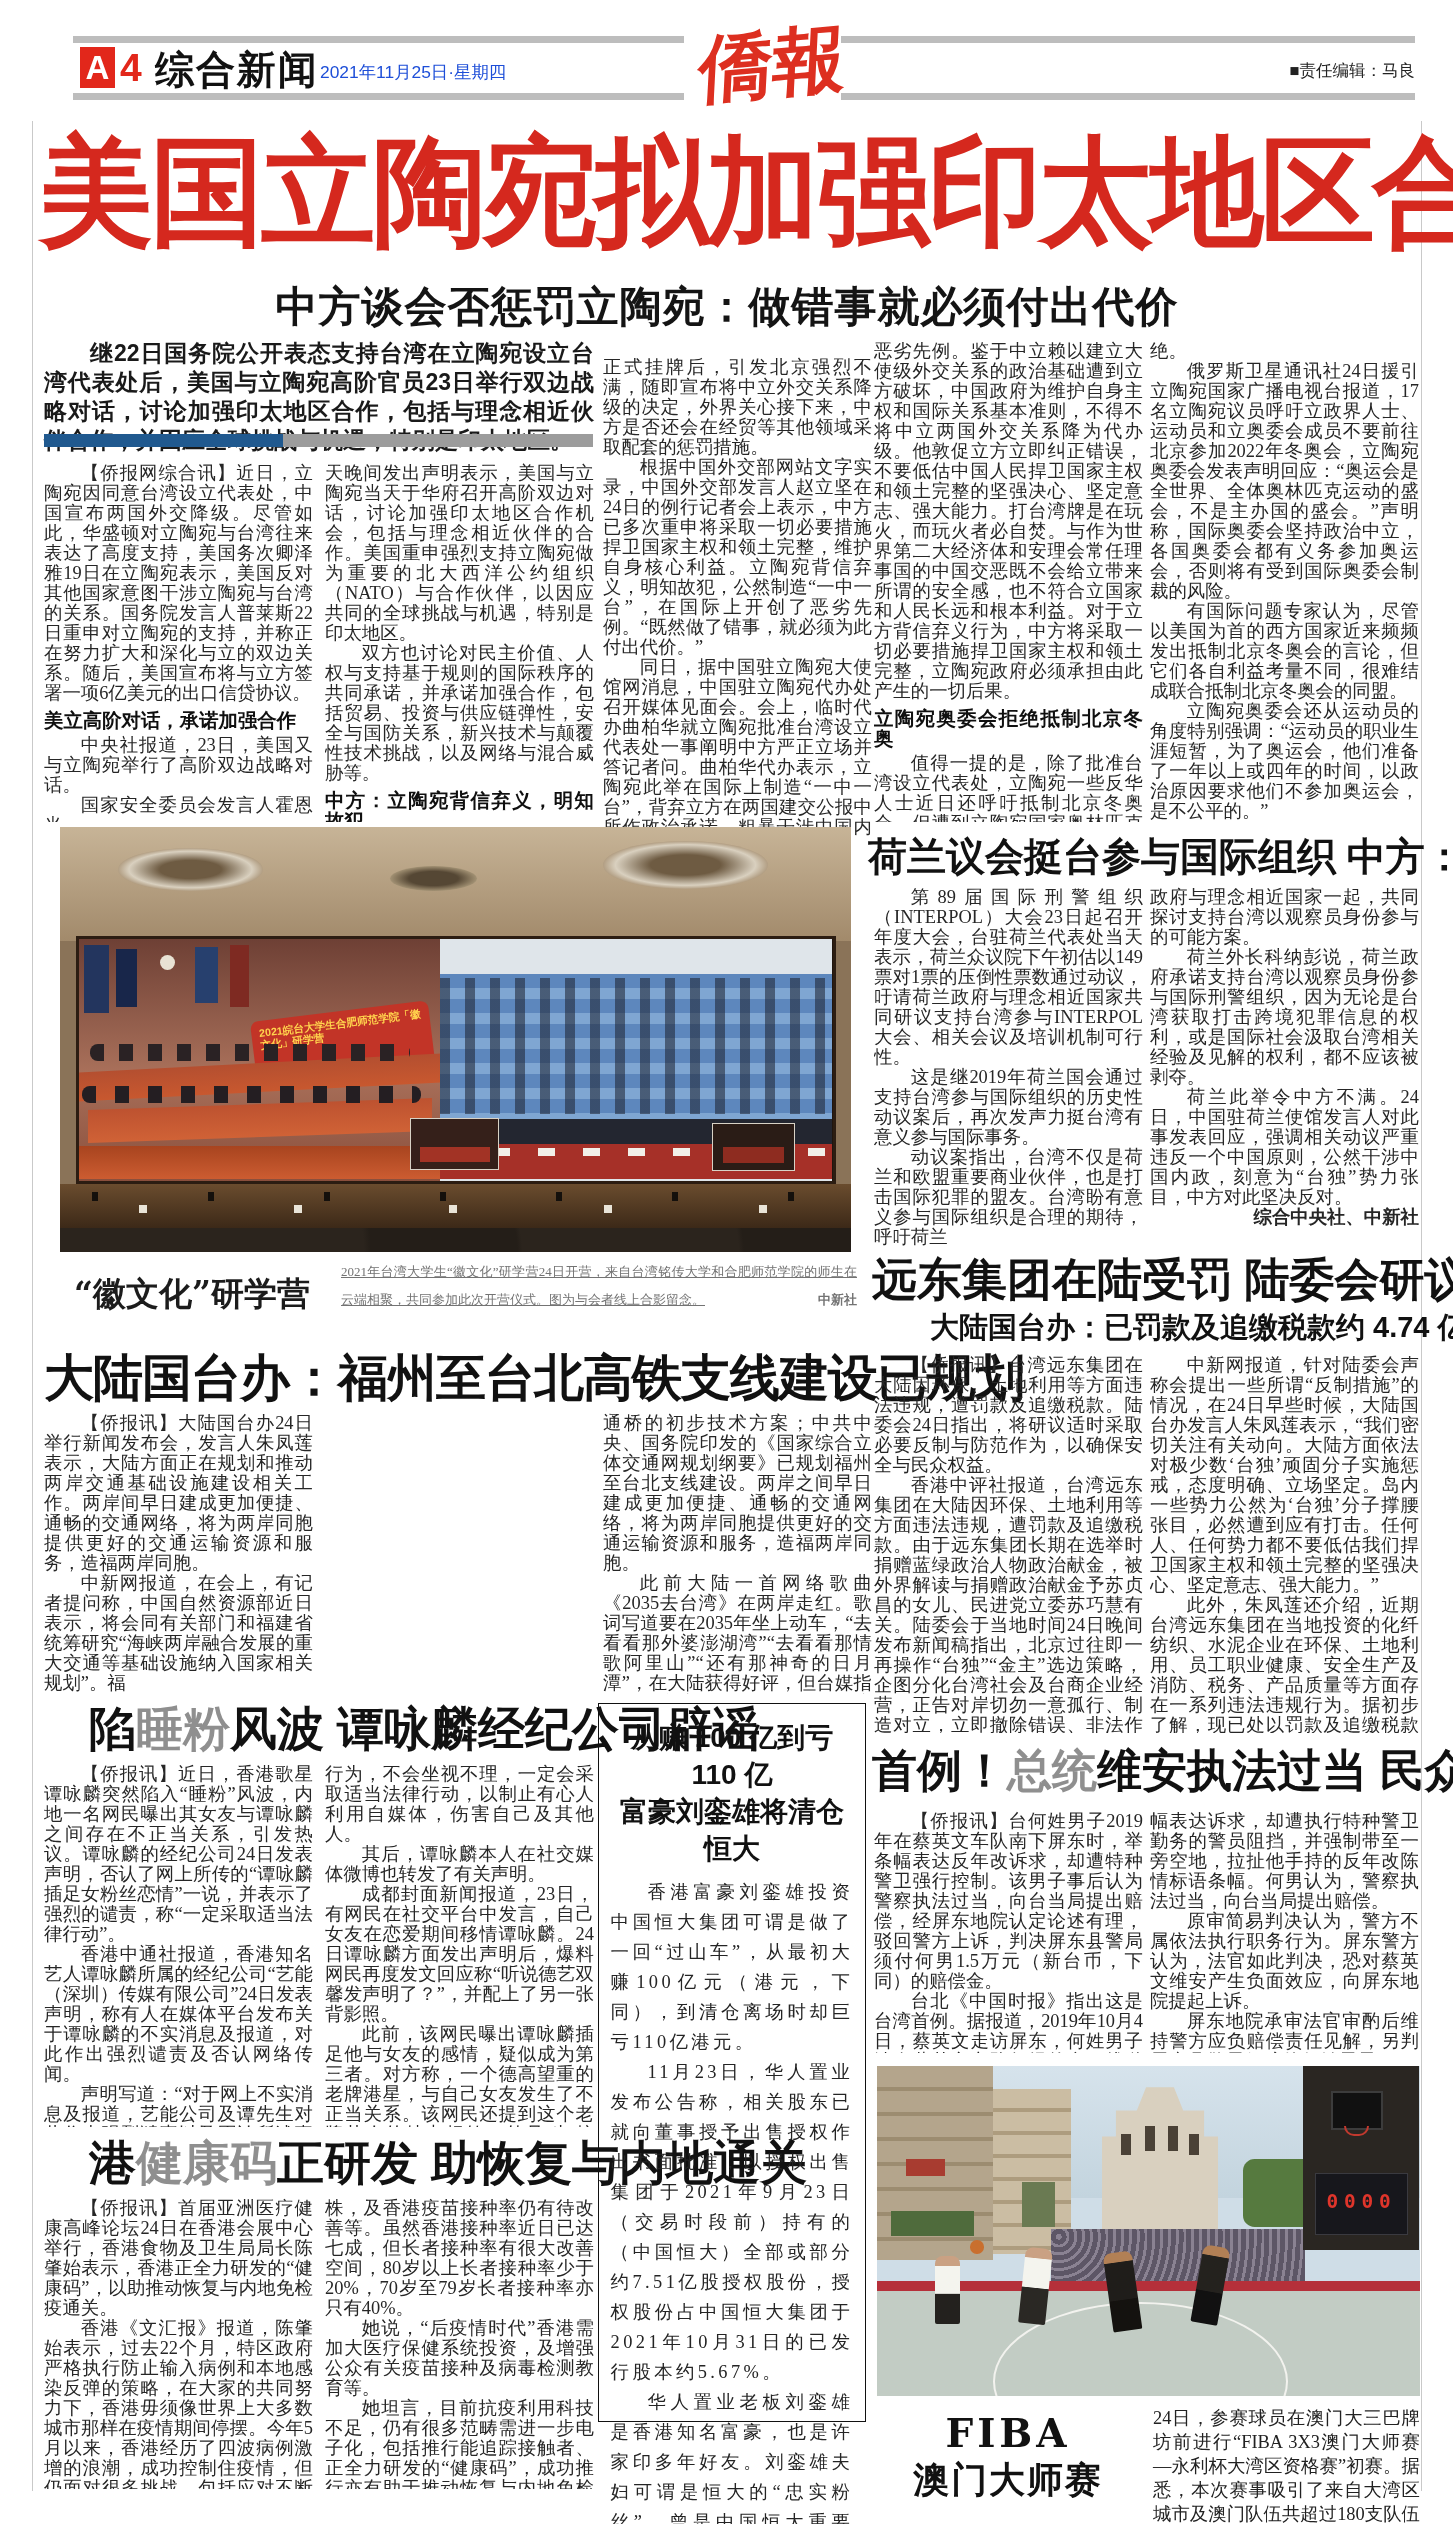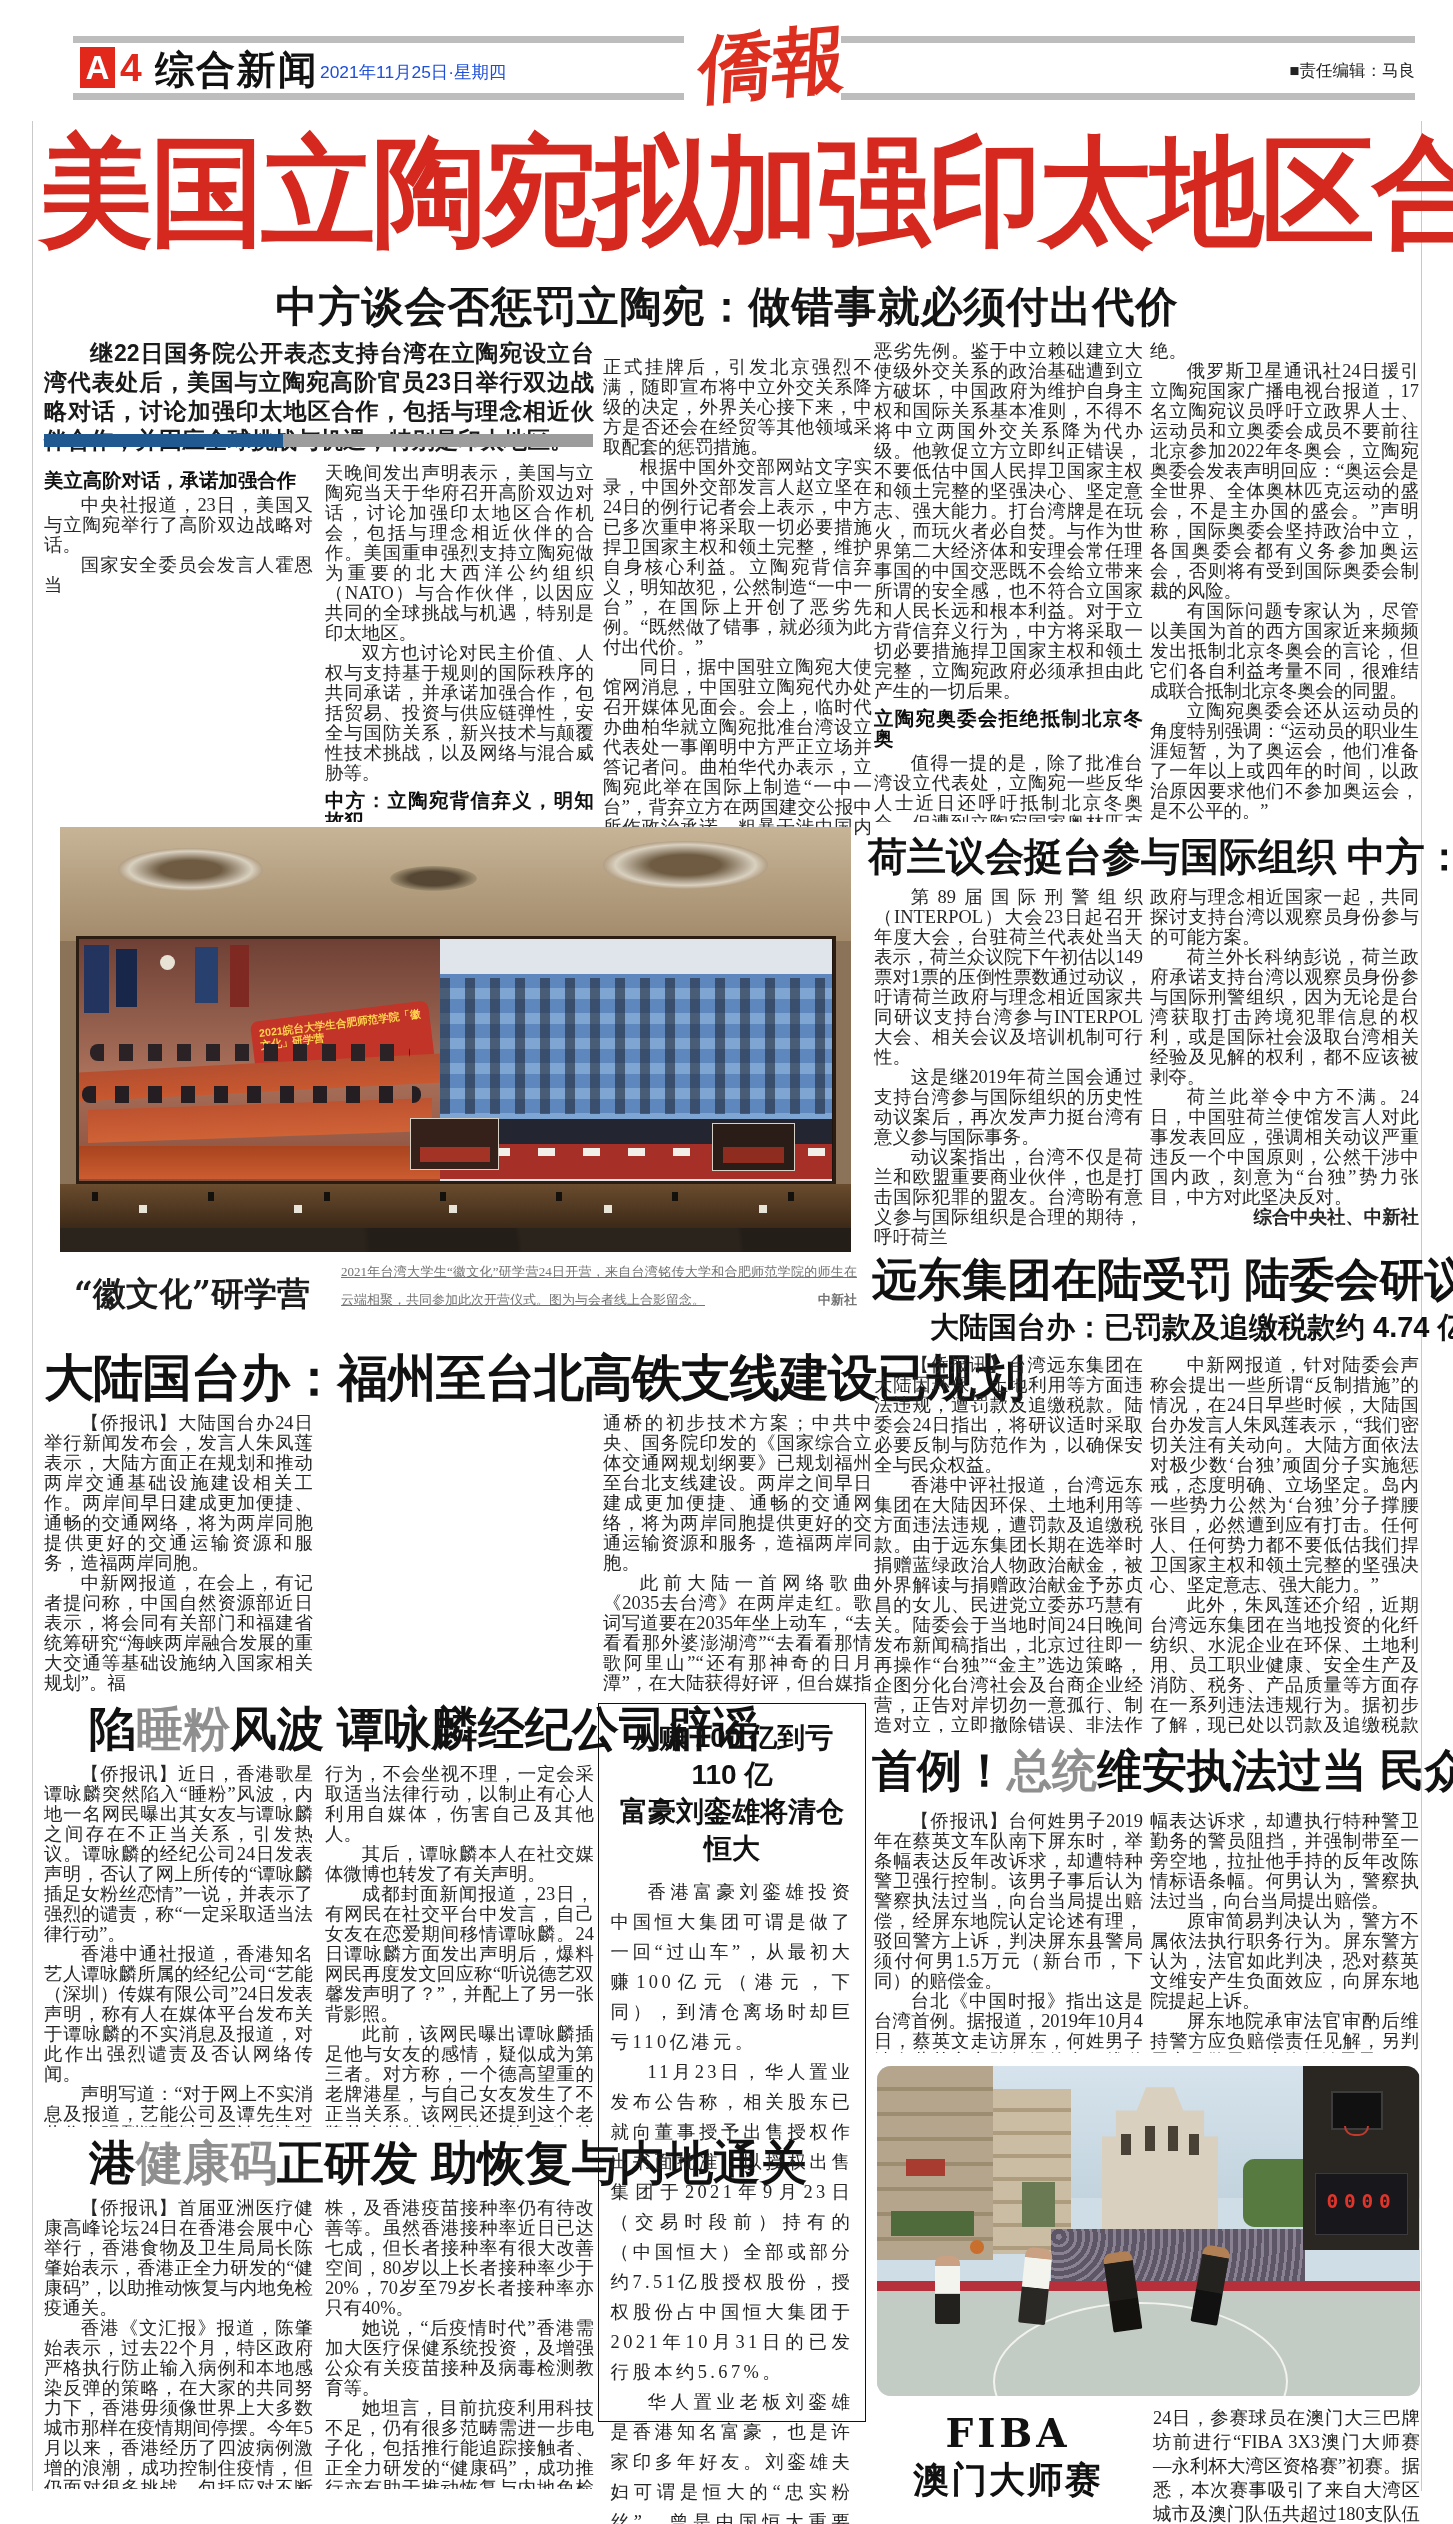--- a/index.html
+++ b/index.html
@@ -76,20 +76,21 @@
   <div class="editor">■责任编辑：马良</div>
 
   <div class="mainhead">美国立陶宛拟加强印太地区合作</div>
   <div class="subhead">中方谈会否惩罚立陶宛：做错事就必须付出代价</div>
 
   <div class="lede">继22日国务院公开表态支持台湾在立陶宛设立台湾代表处后，美国与立陶宛高阶官员23日举行双边战略对话，讨论加强印太地区合作，包括与理念相近伙伴合作，并因应全球挑战与机遇，特别是印太地区。</div>
   <div class="bar-blue"></div>
   <div class="bar-gray"></div>
 
   <div class="col" style="left:44px;top:463px;height:359px;">
+      <p>【侨报网综合讯】近日，立陶宛因同意台湾设立代表处，中国宣布两国外交降级。尽管如此，华盛顿对立陶宛与台湾往来表达了高度支持，美国务次卿泽雅19日在立陶宛表示，美国反对其他国家意图干涉立陶宛与台湾的关系。国务院发言人普莱斯22日重申对立陶宛的支持，并称正在努力扩大和深化与立的双边关系。随后，美国宣布将与立方签署一项6亿美元的出口信贷协议。</p>
       <p class="sub">美立高阶对话，承诺加强合作</p>
       <p>中央社报道，23日，美国又与立陶宛举行了高阶双边战略对话。</p>
       <p>国家安全委员会发言人霍恩当</p>
     </div>
   <div class="col" style="left:325px;top:463px;height:359px;">
       <p class="nin">天晚间发出声明表示，美国与立陶宛当天于华府召开高阶双边对话，讨论加强印太地区合作机会，包括与理念相近伙伴的合作。美国重申强烈支持立陶宛做为重要的北大西洋公约组织（NATO）与合作伙伴，以因应共同的全球挑战与机遇，特别是印太地区。</p>
       <p>双方也讨论对民主价值、人权与支持基于规则的国际秩序的共同承诺，并承诺加强合作，包括贸易、投资与供应链弹性，安全与国防关系，新兴技术与颠覆性技术挑战，以及网络与混合威胁等。</p>
       <p class="sub">中方：立陶宛背信弃义，明知故犯</p>
     </div>
   <div class="col" style="left:603px;top:341px;height:481px;margin-top:16px;">
@@ -238,21 +239,21 @@
   <div class="col" style="left:874px;top:1811px;height:242px;">
       <p>【侨报讯】台何姓男子2019年在蔡英文车队南下屏东时，举条幅表达反年改诉求，却遭特种警卫强行控制。该男子事后认为警察执法过当，向台当局提出赔偿，经屏东地院认定论述有理，驳回警方上诉，判决屏东县警局须付何男1.5万元（新台币，下同）的赔偿金。</p>
       <p>台北《中国时报》指出这是台湾首例。据报道，2019年10月4日，蔡英文走访屏东，何姓男子选在蔡英文车队行经的台一线道路旁举条</p>
     </div>
   <div class="col" style="left:1150px;top:1811px;height:242px;">
       <p class="nin">幅表达诉求，却遭执行特种警卫勤务的警员阻挡，并强制带至一旁空地，拉扯他手持的反年改陈情标语条幅。何男认为，警察执法过当，向台当局提出赔偿。</p>
       <p>原审简易判决认为，警方不属依法执行职务行为。屏东警方认为，法官如此判决，恐对蔡英文维安产生负面效应，向屏东地院提起上诉。</p>
       <p>屏东地院承审法官审酌后维持警方应负赔偿责任见解，另判屏东县警局须赔偿何姓男子1.5万元。</p>
     </div>
 
-  <div class="photo" style="left:877px;top:2066px;width:543px;height:330px;background:#cfdde7;border-radius:14px;">
+  <div class="photo" style="left:877px;top:2066px;width:543px;height:330px;background:#cfdde7;">
     <div class="ph" style="left:0;top:0;width:100%;height:40%;background:linear-gradient(#d6e3ec,#c3d4de);"></div>
 
     <div class="ph" style="left:0;top:0;width:116px;height:194px;background:repeating-linear-gradient(#b4a58c 0 21.3px,#9c8c70 21.3px 25px);"></div>
     <div class="ph" style="left:116px;top:23px;width:78px;height:165px;background:repeating-linear-gradient(#cbbda3 0 19.4px,#ad9c7e 19.4px 23px);"></div>
     <div class="ph" style="left:13.6px;top:145px;width:83px;height:25px;background:#4f6b3c;"></div>
     <div class="ph" style="left:29px;top:93px;width:39px;height:17.4px;background:#a83c30;"></div>
     <div class="ph" style="left:145px;top:116px;width:33px;height:45px;background:#6a7a52;"></div>
 
     <div class="ph" style="left:225px;top:21.3px;width:116px;height:145px;background:#d9d0bf;clip-path:polygon(0 100%,0 34%,12% 34%,12% 16%,30% 16%,38% 0,62% 0,70% 16%,88% 16%,88% 34%,100% 34%,100% 100%);"></div>
     <div class="ph" style="left:244px;top:68px;width:9.7px;height:21.3px;background:#4a4136;"></div>

